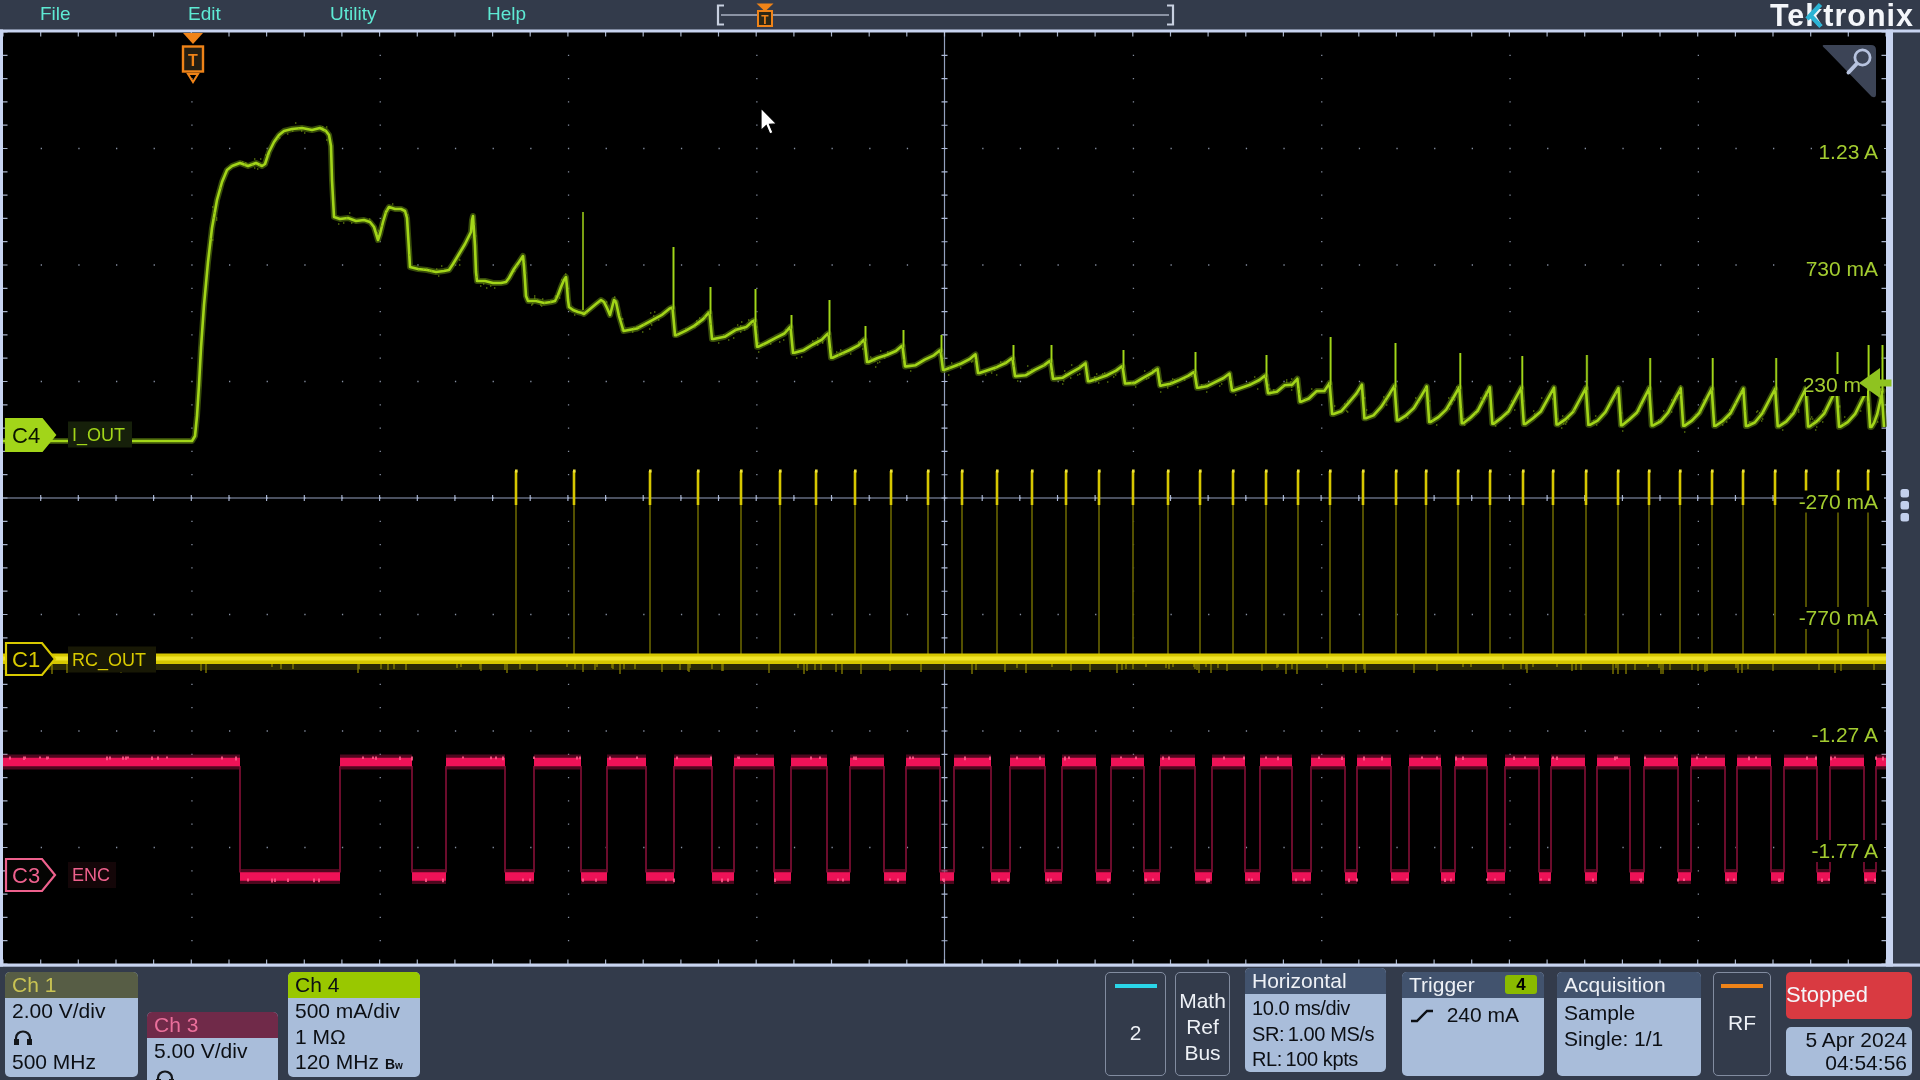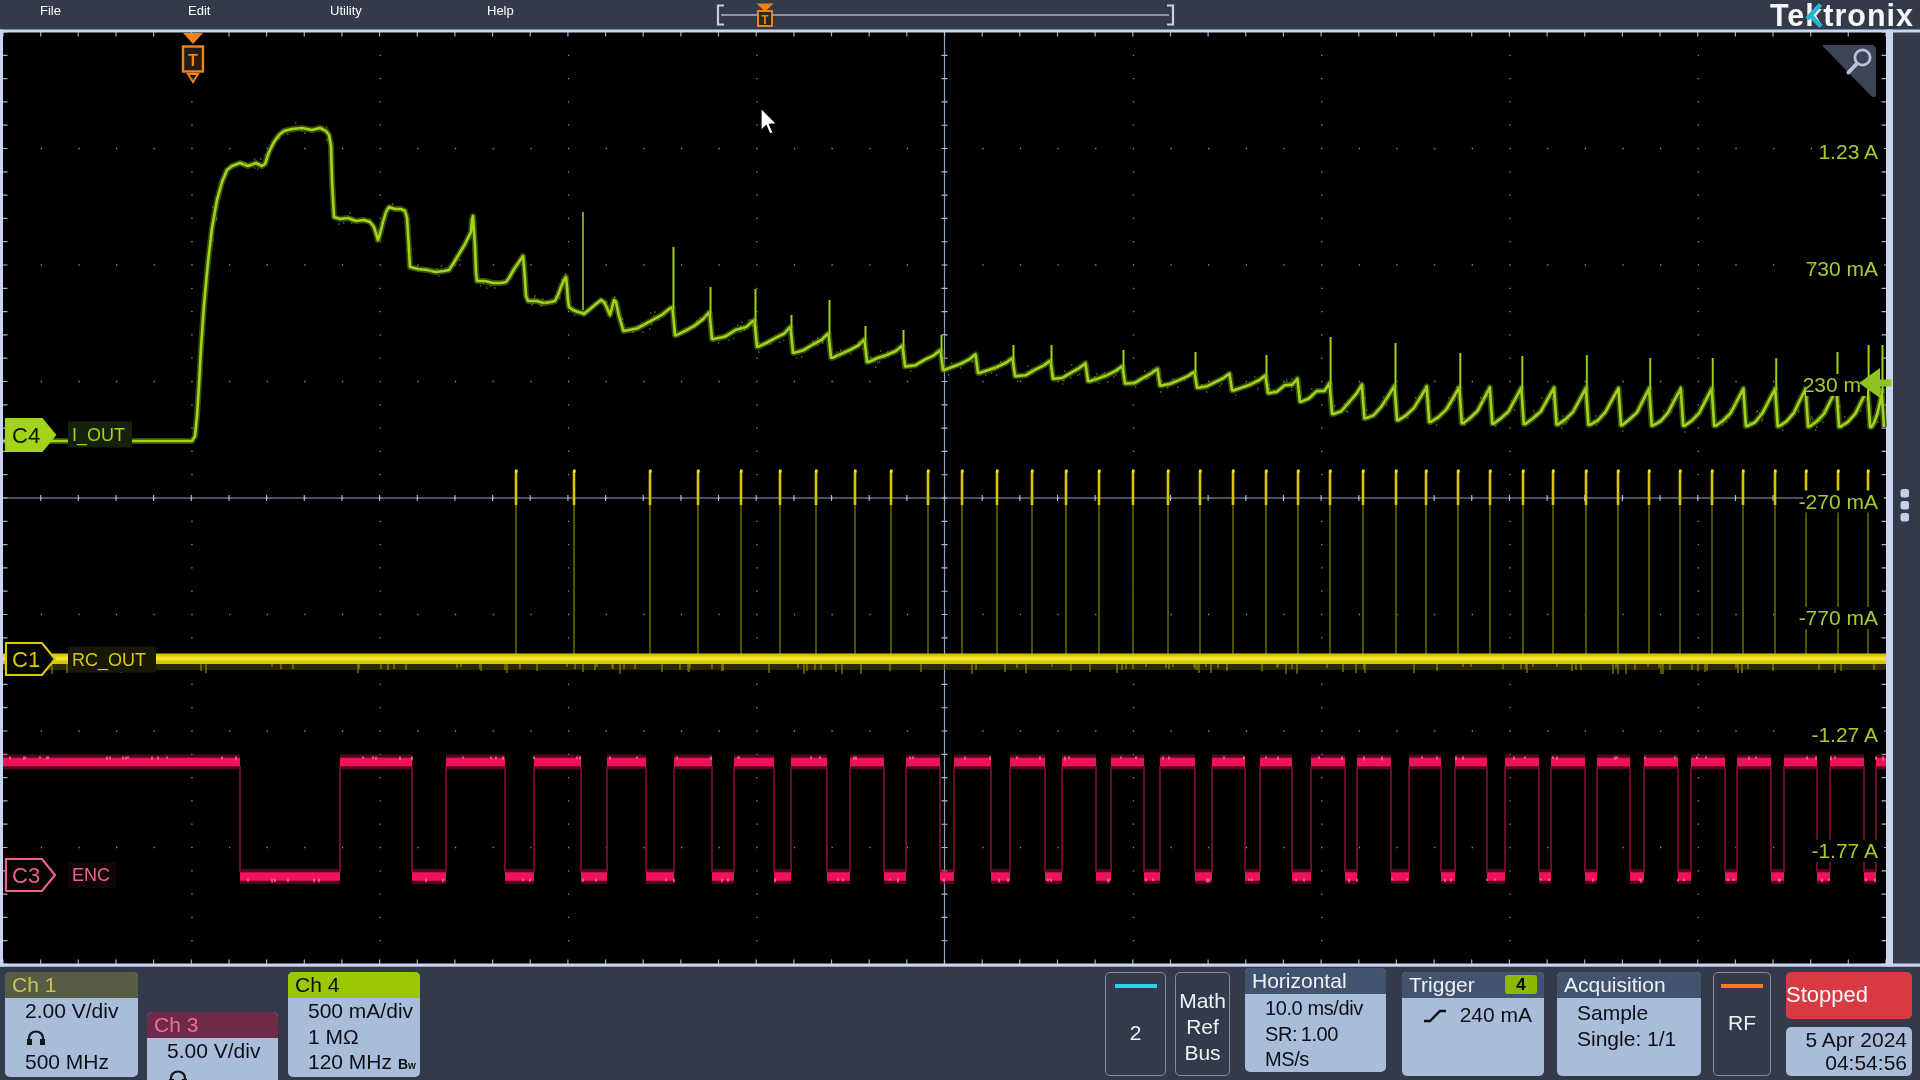--- a/index.html
+++ b/index.html
@@ -1,23 +1,23 @@
 <!DOCTYPE html>
 <html><head><meta charset="utf-8"><style>
 *{margin:0;padding:0;box-sizing:border-box}
 body{width:1920px;height:1080px;background:#333b4b;font-family:"Liberation Sans",sans-serif;overflow:hidden;position:relative}
 .abs{position:absolute}
-.menu{position:absolute;top:0;left:0;width:1727px;height:30px;background:#333b4b;color:#ffffff;font-size:13px}
+.menu{position:absolute;top:0;left:0;width:1727px;height:30px;background:#333b4b;color:#5eead4;font-size:19px}
 .menu span{position:absolute;top:3px}
 .box{position:absolute;border-radius:5px;overflow:hidden;font-size:21px}
 .dark{background:#333b4b;border:1.5px solid #828ca0;color:#eef1f6}
 .light{background:#a9bdda;color:#0c0f14}
 .hdr{height:26px;background:#42536e;color:#eef1f6;padding:1px 0 0 7px;font-size:21px}
 .chdr{height:26px;padding:1px 0 0 7px;font-size:21px}
-.bb{line-height:25.5px;padding-left:20px}
+.bb{line-height:25.5px;padding-left:7px}
 </style></head><body>
 <div class="menu">
     <span style="left:40px">File</span>
     <span style="left:188px">Edit</span>
     <span style="left:330px">Utility</span>
     <span style="left:487px">Help</span>
   </div>
 <svg class="abs" style="left:0;top:0" width="1920" height="1080">
     <rect x="3" y="32" width="1883" height="932" fill="#000"></rect>
 <path d="M191.3 55.3h1.3 M191.3 78.6h1.3 M191.3 101.9h1.3 M191.3 125.2h1.3 M191.3 148.5h1.3 M191.3 171.8h1.3 M191.3 195.1h1.3 M191.3 218.4h1.3 M191.3 241.7h1.3 M191.3 265.0h1.3 M191.3 288.3h1.3 M191.3 311.6h1.3 M191.3 334.9h1.3 M191.3 358.2h1.3 M191.3 381.5h1.3 M191.3 404.8h1.3 M191.3 428.1h1.3 M191.3 451.4h1.3 M191.3 474.7h1.3 M191.3 498.0h1.3 M191.3 521.3h1.3 M191.3 544.6h1.3 M191.3 567.9h1.3 M191.3 591.2h1.3 M191.3 614.5h1.3 M191.3 637.8h1.3 M191.3 661.1h1.3 M191.3 684.4h1.3 M191.3 707.7h1.3 M191.3 731.0h1.3 M191.3 754.3h1.3 M191.3 777.6h1.3 M191.3 800.9h1.3 M191.3 824.2h1.3 M191.3 847.5h1.3 M191.3 870.8h1.3 M191.3 894.1h1.3 M191.3 917.4h1.3 M191.3 940.7h1.3 M379.6 55.3h1.3 M379.6 78.6h1.3 M379.6 101.9h1.3 M379.6 125.2h1.3 M379.6 148.5h1.3 M379.6 171.8h1.3 M379.6 195.1h1.3 M379.6 218.4h1.3 M379.6 241.7h1.3 M379.6 265.0h1.3 M379.6 288.3h1.3 M379.6 311.6h1.3 M379.6 334.9h1.3 M379.6 358.2h1.3 M379.6 381.5h1.3 M379.6 404.8h1.3 M379.6 428.1h1.3 M379.6 451.4h1.3 M379.6 474.7h1.3 M379.6 498.0h1.3 M379.6 521.3h1.3 M379.6 544.6h1.3 M379.6 567.9h1.3 M379.6 591.2h1.3 M379.6 614.5h1.3 M379.6 637.8h1.3 M379.6 661.1h1.3 M379.6 684.4h1.3 M379.6 707.7h1.3 M379.6 731.0h1.3 M379.6 754.3h1.3 M379.6 777.6h1.3 M379.6 800.9h1.3 M379.6 824.2h1.3 M379.6 847.5h1.3 M379.6 870.8h1.3 M379.6 894.1h1.3 M379.6 917.4h1.3 M379.6 940.7h1.3 M567.9 55.3h1.3 M567.9 78.6h1.3 M567.9 101.9h1.3 M567.9 125.2h1.3 M567.9 148.5h1.3 M567.9 171.8h1.3 M567.9 195.1h1.3 M567.9 218.4h1.3 M567.9 241.7h1.3 M567.9 265.0h1.3 M567.9 288.3h1.3 M567.9 311.6h1.3 M567.9 334.9h1.3 M567.9 358.2h1.3 M567.9 381.5h1.3 M567.9 404.8h1.3 M567.9 428.1h1.3 M567.9 451.4h1.3 M567.9 474.7h1.3 M567.9 498.0h1.3 M567.9 521.3h1.3 M567.9 544.6h1.3 M567.9 567.9h1.3 M567.9 591.2h1.3 M567.9 614.5h1.3 M567.9 637.8h1.3 M567.9 661.1h1.3 M567.9 684.4h1.3 M567.9 707.7h1.3 M567.9 731.0h1.3 M567.9 754.3h1.3 M567.9 777.6h1.3 M567.9 800.9h1.3 M567.9 824.2h1.3 M567.9 847.5h1.3 M567.9 870.8h1.3 M567.9 894.1h1.3 M567.9 917.4h1.3 M567.9 940.7h1.3 M756.2 55.3h1.3 M756.2 78.6h1.3 M756.2 101.9h1.3 M756.2 125.2h1.3 M756.2 148.5h1.3 M756.2 171.8h1.3 M756.2 195.1h1.3 M756.2 218.4h1.3 M756.2 241.7h1.3 M756.2 265.0h1.3 M756.2 288.3h1.3 M756.2 311.6h1.3 M756.2 334.9h1.3 M756.2 358.2h1.3 M756.2 381.5h1.3 M756.2 404.8h1.3 M756.2 428.1h1.3 M756.2 451.4h1.3 M756.2 474.7h1.3 M756.2 498.0h1.3 M756.2 521.3h1.3 M756.2 544.6h1.3 M756.2 567.9h1.3 M756.2 591.2h1.3 M756.2 614.5h1.3 M756.2 637.8h1.3 M756.2 661.1h1.3 M756.2 684.4h1.3 M756.2 707.7h1.3 M756.2 731.0h1.3 M756.2 754.3h1.3 M756.2 777.6h1.3 M756.2 800.9h1.3 M756.2 824.2h1.3 M756.2 847.5h1.3 M756.2 870.8h1.3 M756.2 894.1h1.3 M756.2 917.4h1.3 M756.2 940.7h1.3 M1132.8 55.3h1.3 M1132.8 78.6h1.3 M1132.8 101.9h1.3 M1132.8 125.2h1.3 M1132.8 148.5h1.3 M1132.8 171.8h1.3 M1132.8 195.1h1.3 M1132.8 218.4h1.3 M1132.8 241.7h1.3 M1132.8 265.0h1.3 M1132.8 288.3h1.3 M1132.8 311.6h1.3 M1132.8 334.9h1.3 M1132.8 358.2h1.3 M1132.8 381.5h1.3 M1132.8 404.8h1.3 M1132.8 428.1h1.3 M1132.8 451.4h1.3 M1132.8 474.7h1.3 M1132.8 498.0h1.3 M1132.8 521.3h1.3 M1132.8 544.6h1.3 M1132.8 567.9h1.3 M1132.8 591.2h1.3 M1132.8 614.5h1.3 M1132.8 637.8h1.3 M1132.8 661.1h1.3 M1132.8 684.4h1.3 M1132.8 707.7h1.3 M1132.8 731.0h1.3 M1132.8 754.3h1.3 M1132.8 777.6h1.3 M1132.8 800.9h1.3 M1132.8 824.2h1.3 M1132.8 847.5h1.3 M1132.8 870.8h1.3 M1132.8 894.1h1.3 M1132.8 917.4h1.3 M1132.8 940.7h1.3 M1321.1 55.3h1.3 M1321.1 78.6h1.3 M1321.1 101.9h1.3 M1321.1 125.2h1.3 M1321.1 148.5h1.3 M1321.1 171.8h1.3 M1321.1 195.1h1.3 M1321.1 218.4h1.3 M1321.1 241.7h1.3 M1321.1 265.0h1.3 M1321.1 288.3h1.3 M1321.1 311.6h1.3 M1321.1 334.9h1.3 M1321.1 358.2h1.3 M1321.1 381.5h1.3 M1321.1 404.8h1.3 M1321.1 428.1h1.3 M1321.1 451.4h1.3 M1321.1 474.7h1.3 M1321.1 498.0h1.3 M1321.1 521.3h1.3 M1321.1 544.6h1.3 M1321.1 567.9h1.3 M1321.1 591.2h1.3 M1321.1 614.5h1.3 M1321.1 637.8h1.3 M1321.1 661.1h1.3 M1321.1 684.4h1.3 M1321.1 707.7h1.3 M1321.1 731.0h1.3 M1321.1 754.3h1.3 M1321.1 777.6h1.3 M1321.1 800.9h1.3 M1321.1 824.2h1.3 M1321.1 847.5h1.3 M1321.1 870.8h1.3 M1321.1 894.1h1.3 M1321.1 917.4h1.3 M1321.1 940.7h1.3 M1509.4 55.3h1.3 M1509.4 78.6h1.3 M1509.4 101.9h1.3 M1509.4 125.2h1.3 M1509.4 148.5h1.3 M1509.4 171.8h1.3 M1509.4 195.1h1.3 M1509.4 218.4h1.3 M1509.4 241.7h1.3 M1509.4 265.0h1.3 M1509.4 288.3h1.3 M1509.4 311.6h1.3 M1509.4 334.9h1.3 M1509.4 358.2h1.3 M1509.4 381.5h1.3 M1509.4 404.8h1.3 M1509.4 428.1h1.3 M1509.4 451.4h1.3 M1509.4 474.7h1.3 M1509.4 498.0h1.3 M1509.4 521.3h1.3 M1509.4 544.6h1.3 M1509.4 567.9h1.3 M1509.4 591.2h1.3 M1509.4 614.5h1.3 M1509.4 637.8h1.3 M1509.4 661.1h1.3 M1509.4 684.4h1.3 M1509.4 707.7h1.3 M1509.4 731.0h1.3 M1509.4 754.3h1.3 M1509.4 777.6h1.3 M1509.4 800.9h1.3 M1509.4 824.2h1.3 M1509.4 847.5h1.3 M1509.4 870.8h1.3 M1509.4 894.1h1.3 M1509.4 917.4h1.3 M1509.4 940.7h1.3 M1697.7 55.3h1.3 M1697.7 78.6h1.3 M1697.7 101.9h1.3 M1697.7 125.2h1.3 M1697.7 148.5h1.3 M1697.7 171.8h1.3 M1697.7 195.1h1.3 M1697.7 218.4h1.3 M1697.7 241.7h1.3 M1697.7 265.0h1.3 M1697.7 288.3h1.3 M1697.7 311.6h1.3 M1697.7 334.9h1.3 M1697.7 358.2h1.3 M1697.7 381.5h1.3 M1697.7 404.8h1.3 M1697.7 428.1h1.3 M1697.7 451.4h1.3 M1697.7 474.7h1.3 M1697.7 498.0h1.3 M1697.7 521.3h1.3 M1697.7 544.6h1.3 M1697.7 567.9h1.3 M1697.7 591.2h1.3 M1697.7 614.5h1.3 M1697.7 637.8h1.3 M1697.7 661.1h1.3 M1697.7 684.4h1.3 M1697.7 707.7h1.3 M1697.7 731.0h1.3 M1697.7 754.3h1.3 M1697.7 777.6h1.3 M1697.7 800.9h1.3 M1697.7 824.2h1.3 M1697.7 847.5h1.3 M1697.7 870.8h1.3 M1697.7 894.1h1.3 M1697.7 917.4h1.3 M1697.7 940.7h1.3 M40.7 148.5h1.3 M78.3 148.5h1.3 M116.0 148.5h1.3 M153.6 148.5h1.3 M191.3 148.5h1.3 M229.0 148.5h1.3 M266.6 148.5h1.3 M304.3 148.5h1.3 M341.9 148.5h1.3 M379.6 148.5h1.3 M417.3 148.5h1.3 M454.9 148.5h1.3 M492.6 148.5h1.3 M530.2 148.5h1.3 M567.9 148.5h1.3 M605.6 148.5h1.3 M643.2 148.5h1.3 M680.9 148.5h1.3 M718.5 148.5h1.3 M756.2 148.5h1.3 M793.9 148.5h1.3 M831.5 148.5h1.3 M869.2 148.5h1.3 M906.8 148.5h1.3 M944.5 148.5h1.3 M982.2 148.5h1.3 M1019.8 148.5h1.3 M1057.5 148.5h1.3 M1095.1 148.5h1.3 M1132.8 148.5h1.3 M1170.5 148.5h1.3 M1208.1 148.5h1.3 M1245.8 148.5h1.3 M1283.4 148.5h1.3 M1321.1 148.5h1.3 M1358.8 148.5h1.3 M1396.4 148.5h1.3 M1434.1 148.5h1.3 M1471.7 148.5h1.3 M1509.4 148.5h1.3 M1547.1 148.5h1.3 M1584.7 148.5h1.3 M1622.4 148.5h1.3 M1660.0 148.5h1.3 M1697.7 148.5h1.3 M1735.4 148.5h1.3 M1773.0 148.5h1.3 M1810.7 148.5h1.3 M1848.3 148.5h1.3 M40.7 265.0h1.3 M78.3 265.0h1.3 M116.0 265.0h1.3 M153.6 265.0h1.3 M191.3 265.0h1.3 M229.0 265.0h1.3 M266.6 265.0h1.3 M304.3 265.0h1.3 M341.9 265.0h1.3 M379.6 265.0h1.3 M417.3 265.0h1.3 M454.9 265.0h1.3 M492.6 265.0h1.3 M530.2 265.0h1.3 M567.9 265.0h1.3 M605.6 265.0h1.3 M643.2 265.0h1.3 M680.9 265.0h1.3 M718.5 265.0h1.3 M756.2 265.0h1.3 M793.9 265.0h1.3 M831.5 265.0h1.3 M869.2 265.0h1.3 M906.8 265.0h1.3 M944.5 265.0h1.3 M982.2 265.0h1.3 M1019.8 265.0h1.3 M1057.5 265.0h1.3 M1095.1 265.0h1.3 M1132.8 265.0h1.3 M1170.5 265.0h1.3 M1208.1 265.0h1.3 M1245.8 265.0h1.3 M1283.4 265.0h1.3 M1321.1 265.0h1.3 M1358.8 265.0h1.3 M1396.4 265.0h1.3 M1434.1 265.0h1.3 M1471.7 265.0h1.3 M1509.4 265.0h1.3 M1547.1 265.0h1.3 M1584.7 265.0h1.3 M1622.4 265.0h1.3 M1660.0 265.0h1.3 M1697.7 265.0h1.3 M1735.4 265.0h1.3 M1773.0 265.0h1.3 M1810.7 265.0h1.3 M1848.3 265.0h1.3 M40.7 381.5h1.3 M78.3 381.5h1.3 M116.0 381.5h1.3 M153.6 381.5h1.3 M191.3 381.5h1.3 M229.0 381.5h1.3 M266.6 381.5h1.3 M304.3 381.5h1.3 M341.9 381.5h1.3 M379.6 381.5h1.3 M417.3 381.5h1.3 M454.9 381.5h1.3 M492.6 381.5h1.3 M530.2 381.5h1.3 M567.9 381.5h1.3 M605.6 381.5h1.3 M643.2 381.5h1.3 M680.9 381.5h1.3 M718.5 381.5h1.3 M756.2 381.5h1.3 M793.9 381.5h1.3 M831.5 381.5h1.3 M869.2 381.5h1.3 M906.8 381.5h1.3 M944.5 381.5h1.3 M982.2 381.5h1.3 M1019.8 381.5h1.3 M1057.5 381.5h1.3 M1095.1 381.5h1.3 M1132.8 381.5h1.3 M1170.5 381.5h1.3 M1208.1 381.5h1.3 M1245.8 381.5h1.3 M1283.4 381.5h1.3 M1321.1 381.5h1.3 M1358.8 381.5h1.3 M1396.4 381.5h1.3 M1434.1 381.5h1.3 M1471.7 381.5h1.3 M1509.4 381.5h1.3 M1547.1 381.5h1.3 M1584.7 381.5h1.3 M1622.4 381.5h1.3 M1660.0 381.5h1.3 M1697.7 381.5h1.3 M1735.4 381.5h1.3 M1773.0 381.5h1.3 M1810.7 381.5h1.3 M1848.3 381.5h1.3 M40.7 498.0h1.3 M78.3 498.0h1.3 M116.0 498.0h1.3 M153.6 498.0h1.3 M191.3 498.0h1.3 M229.0 498.0h1.3 M266.6 498.0h1.3 M304.3 498.0h1.3 M341.9 498.0h1.3 M379.6 498.0h1.3 M417.3 498.0h1.3 M454.9 498.0h1.3 M492.6 498.0h1.3 M530.2 498.0h1.3 M567.9 498.0h1.3 M605.6 498.0h1.3 M643.2 498.0h1.3 M680.9 498.0h1.3 M718.5 498.0h1.3 M756.2 498.0h1.3 M793.9 498.0h1.3 M831.5 498.0h1.3 M869.2 498.0h1.3 M906.8 498.0h1.3 M944.5 498.0h1.3 M982.2 498.0h1.3 M1019.8 498.0h1.3 M1057.5 498.0h1.3 M1095.1 498.0h1.3 M1132.8 498.0h1.3 M1170.5 498.0h1.3 M1208.1 498.0h1.3 M1245.8 498.0h1.3 M1283.4 498.0h1.3 M1321.1 498.0h1.3 M1358.8 498.0h1.3 M1396.4 498.0h1.3 M1434.1 498.0h1.3 M1471.7 498.0h1.3 M1509.4 498.0h1.3 M1547.1 498.0h1.3 M1584.7 498.0h1.3 M1622.4 498.0h1.3 M1660.0 498.0h1.3 M1697.7 498.0h1.3 M1735.4 498.0h1.3 M1773.0 498.0h1.3 M1810.7 498.0h1.3 M1848.3 498.0h1.3 M40.7 614.5h1.3 M78.3 614.5h1.3 M116.0 614.5h1.3 M153.6 614.5h1.3 M191.3 614.5h1.3 M229.0 614.5h1.3 M266.6 614.5h1.3 M304.3 614.5h1.3 M341.9 614.5h1.3 M379.6 614.5h1.3 M417.3 614.5h1.3 M454.9 614.5h1.3 M492.6 614.5h1.3 M530.2 614.5h1.3 M567.9 614.5h1.3 M605.6 614.5h1.3 M643.2 614.5h1.3 M680.9 614.5h1.3 M718.5 614.5h1.3 M756.2 614.5h1.3 M793.9 614.5h1.3 M831.5 614.5h1.3 M869.2 614.5h1.3 M906.8 614.5h1.3 M944.5 614.5h1.3 M982.2 614.5h1.3 M1019.8 614.5h1.3 M1057.5 614.5h1.3 M1095.1 614.5h1.3 M1132.8 614.5h1.3 M1170.5 614.5h1.3 M1208.1 614.5h1.3 M1245.8 614.5h1.3 M1283.4 614.5h1.3 M1321.1 614.5h1.3 M1358.8 614.5h1.3 M1396.4 614.5h1.3 M1434.1 614.5h1.3 M1471.7 614.5h1.3 M1509.4 614.5h1.3 M1547.1 614.5h1.3 M1584.7 614.5h1.3 M1622.4 614.5h1.3 M1660.0 614.5h1.3 M1697.7 614.5h1.3 M1735.4 614.5h1.3 M1773.0 614.5h1.3 M1810.7 614.5h1.3 M1848.3 614.5h1.3 M40.7 731.0h1.3 M78.3 731.0h1.3 M116.0 731.0h1.3 M153.6 731.0h1.3 M191.3 731.0h1.3 M229.0 731.0h1.3 M266.6 731.0h1.3 M304.3 731.0h1.3 M341.9 731.0h1.3 M379.6 731.0h1.3 M417.3 731.0h1.3 M454.9 731.0h1.3 M492.6 731.0h1.3 M530.2 731.0h1.3 M567.9 731.0h1.3 M605.6 731.0h1.3 M643.2 731.0h1.3 M680.9 731.0h1.3 M718.5 731.0h1.3 M756.2 731.0h1.3 M793.9 731.0h1.3 M831.5 731.0h1.3 M869.2 731.0h1.3 M906.8 731.0h1.3 M944.5 731.0h1.3 M982.2 731.0h1.3 M1019.8 731.0h1.3 M1057.5 731.0h1.3 M1095.1 731.0h1.3 M1132.8 731.0h1.3 M1170.5 731.0h1.3 M1208.1 731.0h1.3 M1245.8 731.0h1.3 M1283.4 731.0h1.3 M1321.1 731.0h1.3 M1358.8 731.0h1.3 M1396.4 731.0h1.3 M1434.1 731.0h1.3 M1471.7 731.0h1.3 M1509.4 731.0h1.3 M1547.1 731.0h1.3 M1584.7 731.0h1.3 M1622.4 731.0h1.3 M1660.0 731.0h1.3 M1697.7 731.0h1.3 M1735.4 731.0h1.3 M1773.0 731.0h1.3 M1810.7 731.0h1.3 M1848.3 731.0h1.3 M40.7 847.5h1.3 M78.3 847.5h1.3 M116.0 847.5h1.3 M153.6 847.5h1.3 M191.3 847.5h1.3 M229.0 847.5h1.3 M266.6 847.5h1.3 M304.3 847.5h1.3 M341.9 847.5h1.3 M379.6 847.5h1.3 M417.3 847.5h1.3 M454.9 847.5h1.3 M492.6 847.5h1.3 M530.2 847.5h1.3 M567.9 847.5h1.3 M605.6 847.5h1.3 M643.2 847.5h1.3 M680.9 847.5h1.3 M718.5 847.5h1.3 M756.2 847.5h1.3 M793.9 847.5h1.3 M831.5 847.5h1.3 M869.2 847.5h1.3 M906.8 847.5h1.3 M944.5 847.5h1.3 M982.2 847.5h1.3 M1019.8 847.5h1.3 M1057.5 847.5h1.3 M1095.1 847.5h1.3 M1132.8 847.5h1.3 M1170.5 847.5h1.3 M1208.1 847.5h1.3 M1245.8 847.5h1.3 M1283.4 847.5h1.3 M1321.1 847.5h1.3 M1358.8 847.5h1.3 M1396.4 847.5h1.3 M1434.1 847.5h1.3 M1471.7 847.5h1.3 M1509.4 847.5h1.3 M1547.1 847.5h1.3 M1584.7 847.5h1.3 M1622.4 847.5h1.3 M1660.0 847.5h1.3 M1697.7 847.5h1.3 M1735.4 847.5h1.3 M1773.0 847.5h1.3 M1810.7 847.5h1.3 M1848.3 847.5h1.3" stroke="#b9c5de" stroke-width="1.3" opacity="0.72"></path>

